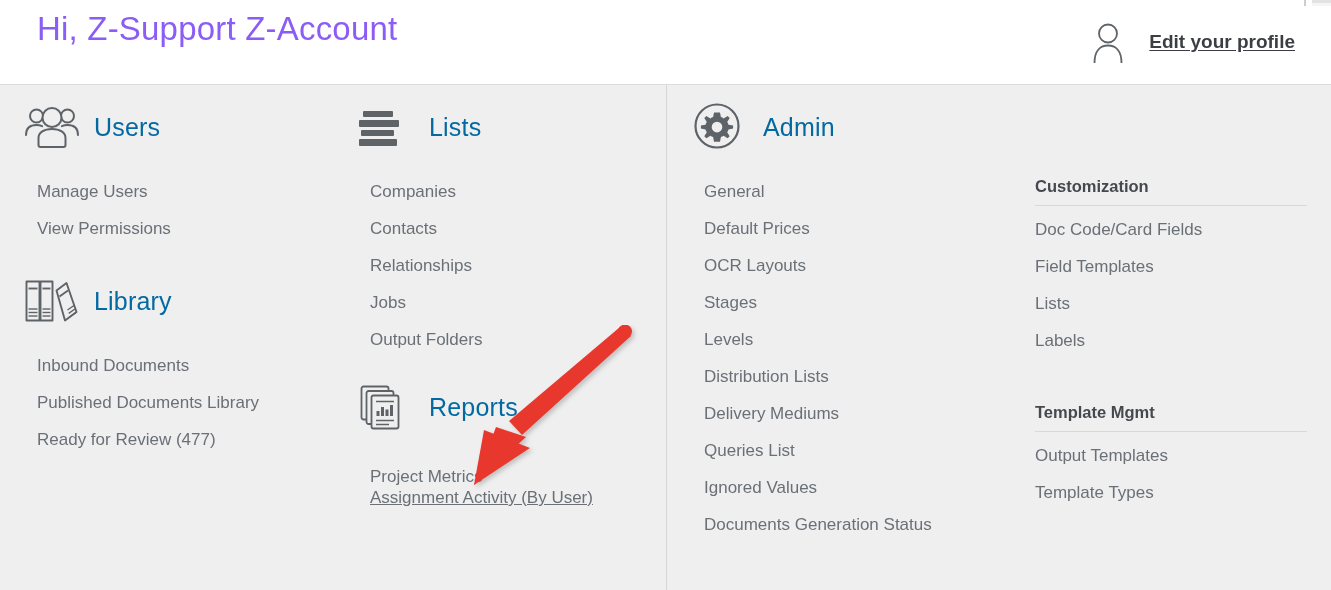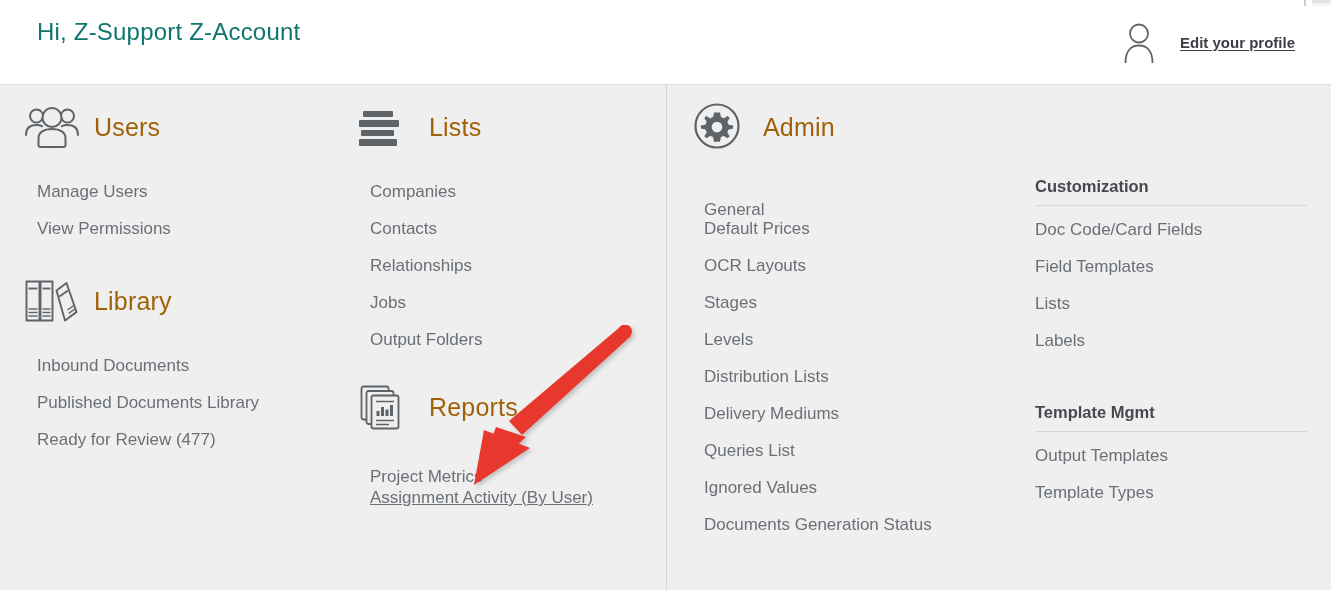--- a/index.html
+++ b/index.html
@@ -21,37 +21,37 @@
   
   #header {
     position: absolute;
     top: 0; left: 0;
     width: 1331px; height: 85px;
     background: #ffffff;
     border-bottom: 1px solid #dcdcdc;
   }
   #greeting {
     position: absolute;
-    left: 37px; top: 18px;
-    font-size: 24px;
+    left: 37px; top: 10px;
+    font-size: 33px;
     font-weight: 300;
     letter-spacing: .2px;
-    color: #0f766e;
+    color: #8b5cf6;
     white-space: nowrap;
   }
   #profile-zone {
     position: absolute;
     right: 36px; top: 21px;
     display: flex;
     align-items: center;
     gap: 22px;
   }
   #person-icon { width: 38px; height: 42px; display: block; }
   #edit-profile {
-    font-size: 15px;
+    font-size: 19px;
     color: #3b3f44;
     text-decoration: underline;
     text-underline-offset: 2px;
     font-weight: 600;
     white-space: nowrap;
     cursor: pointer;
   }
 
   
   #corner-artifact {
@@ -98,21 +98,21 @@
   .section-icon {
     width: 56px; height: 48px;
     display: flex;
     align-items: center;
     justify-content: flex-start;
     flex: 0 0 56px;
   }
   .section-title {
     font-size: 25px;
     font-weight: 400;
-    color: #a16207;
+    color: #0369a1;
     letter-spacing: .2px;
     white-space: nowrap;
   }
 
   .link-list { margin: 0; padding: 0; list-style: none; }
   .nav-link {
     font-size: 17px;
     color: #6a7076;
     line-height: 1;
     padding: 0;
@@ -285,21 +285,21 @@
                        L12.5 22.7 C12.8 21.7 13.2 20.8 13.8 20 L11.3 16 L13.4 13.9
                        L17.4 16.4 C18.2 15.8 19.1 15.4 20.1 15.1 L21 10.5 Z"></path>
             </g>
             <circle cx="24" cy="25.1" r="5.3" fill="#efeff0"></circle>
           </svg>
         </span>
         <span class="section-title">Admin</span>
       </div>
 
       <ul class="link-list">
-        <li class="nav-link" style="position:absolute; left:37px; top:116px;text-align:right;">General</li>
+        <li class="nav-link" style="position:absolute; left:37px; top:98px;text-align:right;">General</li>
         <li class="nav-link" style="position:absolute; left:37px; top:135px;">Default Prices</li>
         <li class="nav-link" style="position:absolute; left:37px; top:172px;">OCR Layouts</li>
         <li class="nav-link" style="position:absolute; left:37px; top:209px;">Stages</li>
         <li class="nav-link" style="position:absolute; left:37px; top:246px;">Levels</li>
         <li class="nav-link" style="position:absolute; left:37px; top:283px;">Distribution Lists</li>
         <li class="nav-link" style="position:absolute; left:37px; top:320px;">Delivery Mediums</li>
         <li class="nav-link" style="position:absolute; left:37px; top:357px;">Queries List</li>
         <li class="nav-link" style="position:absolute; left:37px; top:394px;">Ignored Values</li>
         <li class="nav-link" style="position:absolute; left:37px; top:431px;">Documents Generation Status</li>
       </ul>

